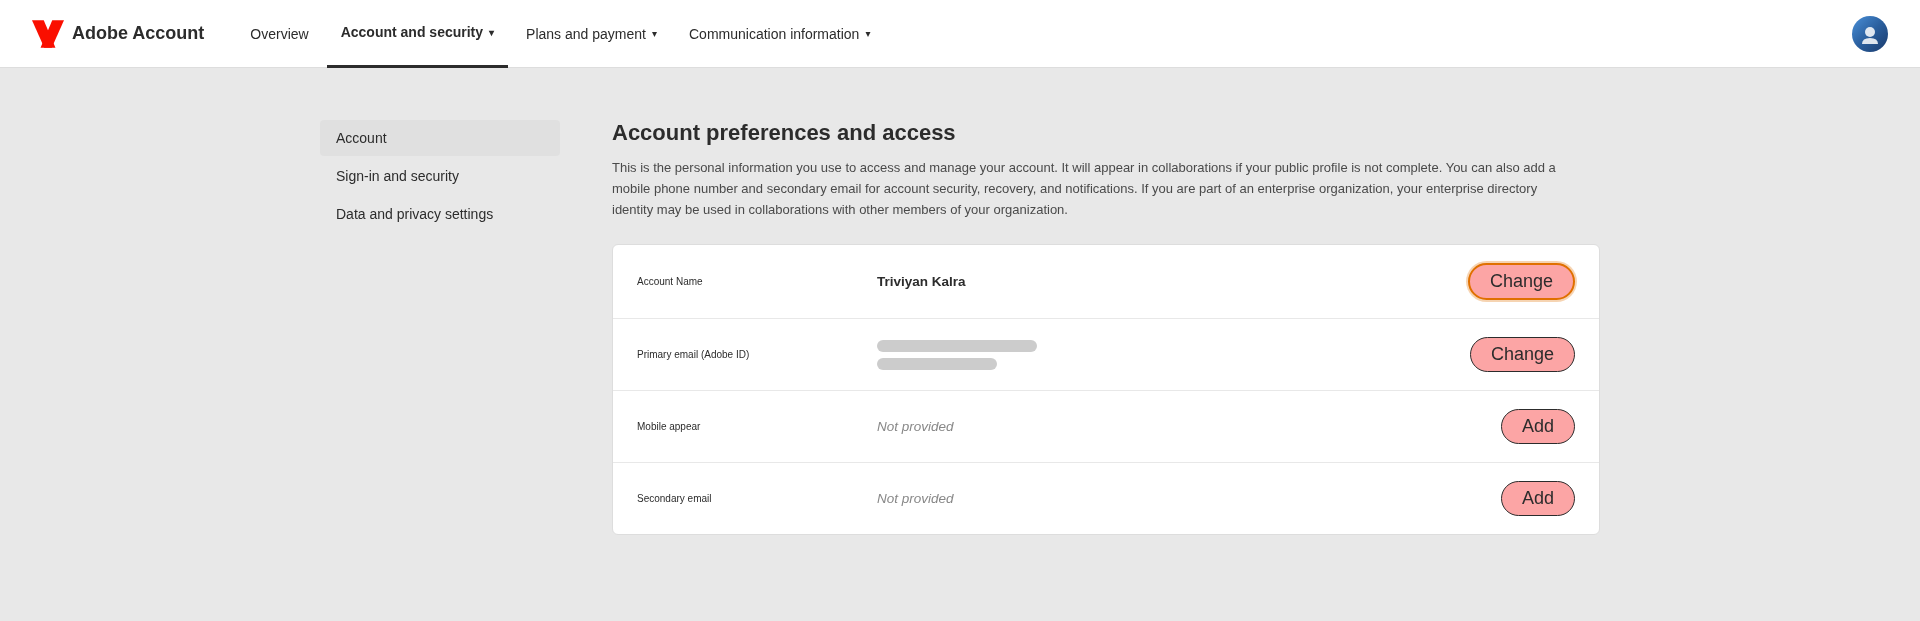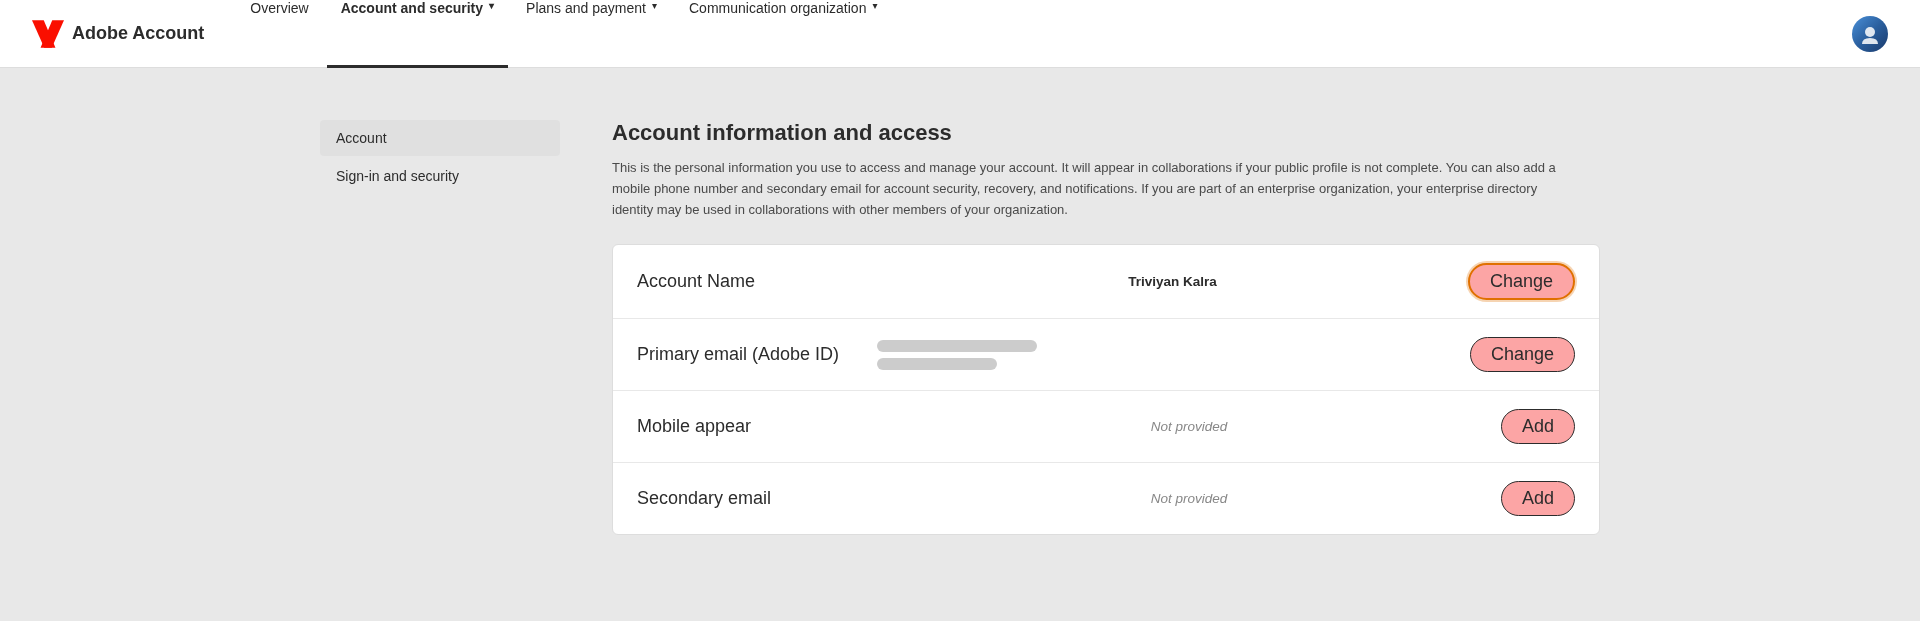--- a/index.html
+++ b/index.html
@@ -39,21 +39,21 @@
     }
     .nav-items {
       display: flex;
       align-items: center;
       height: 100%;
       flex: 1;
       gap: 4px;
     }
     .nav-item {
       display: flex;
-      align-items: flex-start;
+      align-items: center;
       height: 68px;
       padding: 0 14px;
       font-size: 14px;
       color: #2c2c2c;
       cursor: pointer;
       position: relative;
       white-space: nowrap;
       gap: 4px;
       text-decoration: none;
     }
@@ -148,30 +148,29 @@
     .info-row {
       display: flex;
       align-items: center;
       padding: 18px 24px;
       border-bottom: 1px solid #e8e8e8;
       min-height: 68px;
     }
     .info-row:last-child { border-bottom: none; }
     .info-label {
       width: 240px;
-      font-size: 18px;
+      font-size: 10px;
       color: #2c2c2c;
       flex-shrink: 0;
     }
     .info-value {
       flex: 1;
       font-size: 13.5px;
       font-weight: 600;
       color: #2c2c2c;
-      text-align: center;
     }
     .info-value.not-provided {
       font-weight: 400;
       color: #888;
       font-style: italic;
     }
     .info-value.blurred {
       display: flex;
       flex-direction: column;
       gap: 6px;
@@ -218,21 +217,21 @@
     </a>
     <a class="nav-item active">
       <span>Account and security</span>
       <span class="chevron">▾</span>
     </a>
     <a class="nav-item">
       <span>Plans and payment</span>
       <span class="chevron">▾</span>
     </a>
     <a class="nav-item">
-      <span>Communication organization</span>
+      <span>Communication information</span>
       <span class="chevron">▾</span>
     </a>
   </div>
 
   <div class="navbar-right">
     <div class="user-avatar">
       <div class="avatar-inner">
         <svg width="24" height="24" viewBox="0 0 24 24" xmlns="http://www.w3.org/2000/svg">
           <circle cx="12" cy="10" r="5" fill="#fff" opacity="0.85"></circle>
           <path d="M4 22 Q4 16 12 16 Q20 16 20 22" fill="#fff" opacity="0.85"></path>
@@ -244,24 +243,27 @@
 
 <div class="page-container">
 
   <aside class="sidebar">
     <a class="sidebar-item active">
       <span>Account</span>
     </a>
     <a class="sidebar-item">
       <span>Sign-in and security</span>
     </a>
+    <a class="sidebar-item">
+      <span>Data and privacy settings</span>
+    </a>
   </aside>
 
   <main class="main-content">
-    <h1 class="section-title">Account information and access</h1>
+    <h1 class="section-title">Account preferences and access</h1>
     <p class="section-desc">This is the personal information you use to access and manage your account. It will appear in collaborations if your public profile is not complete. You can also add a mobile phone number and secondary email for account security, recovery, and notifications. If you are part of an enterprise organization, your enterprise directory identity may be used in collaborations with other members of your organization.</p>
 
     <div class="info-table">
 
       <div class="info-row">
         <span class="info-label">Account Name</span>
         <span class="info-value">Triviyan Kalra</span>
         <button class="action-btn highlighted">Change</button>
       </div>
 

